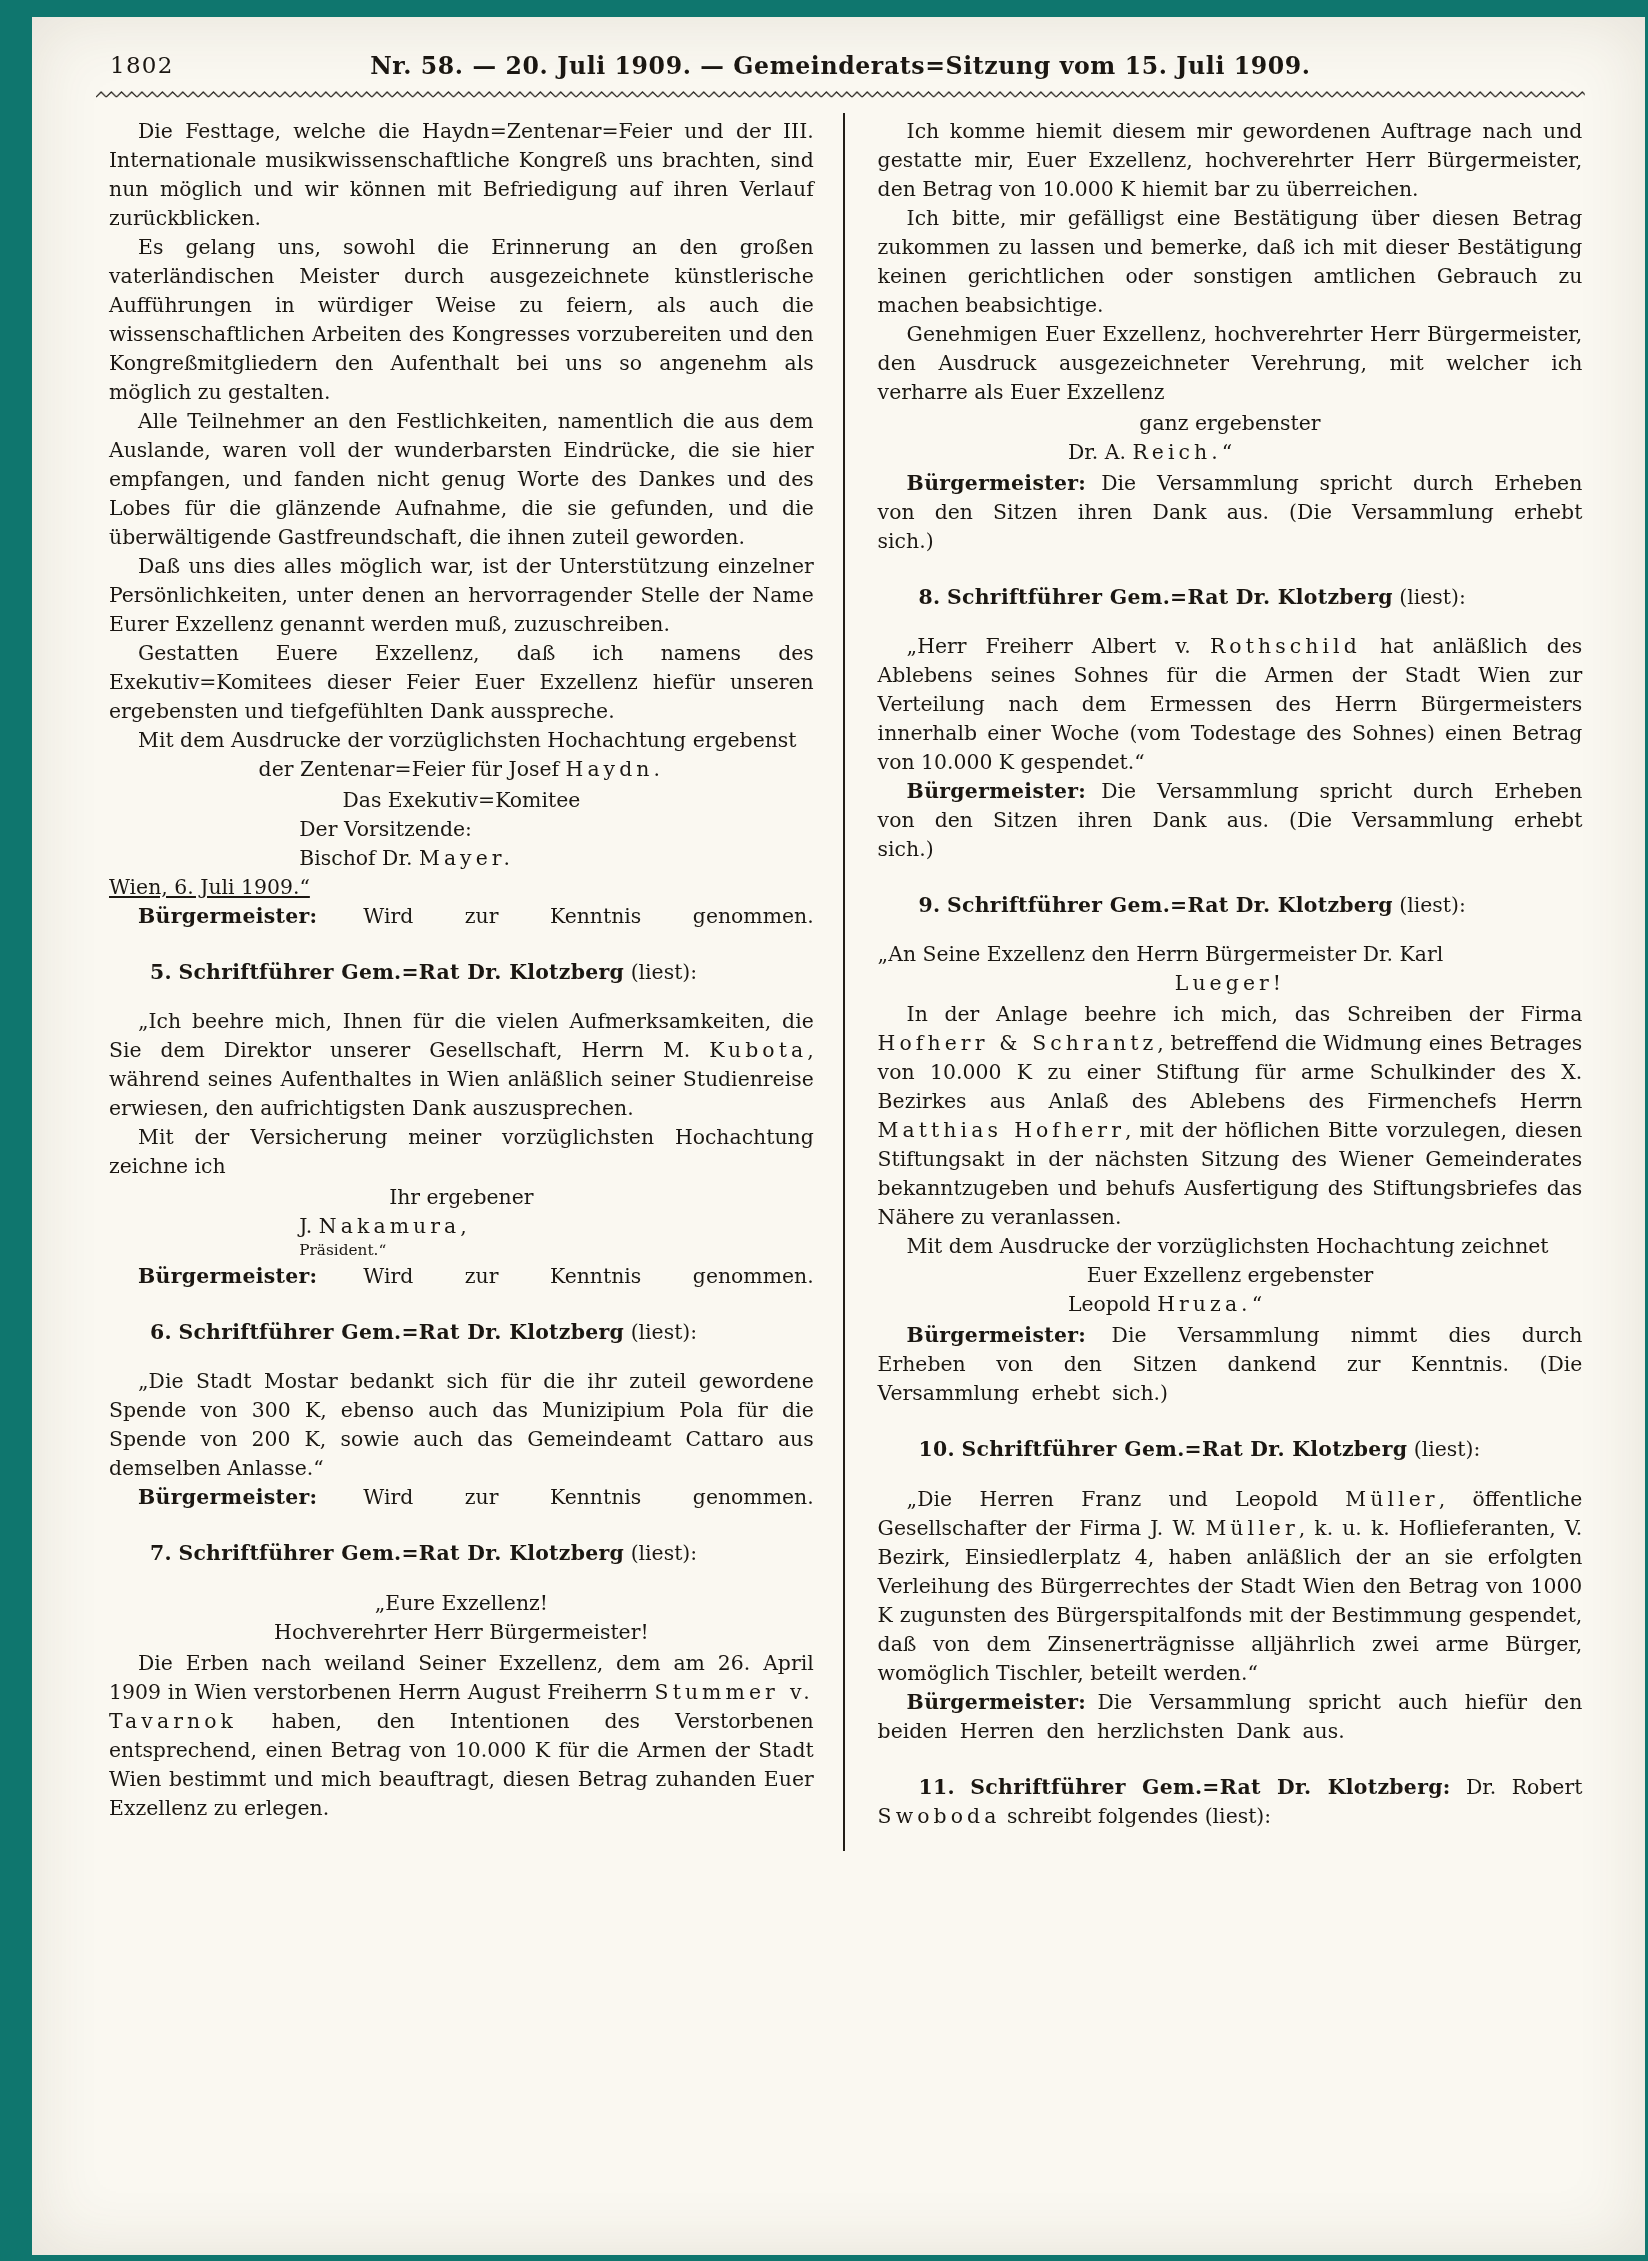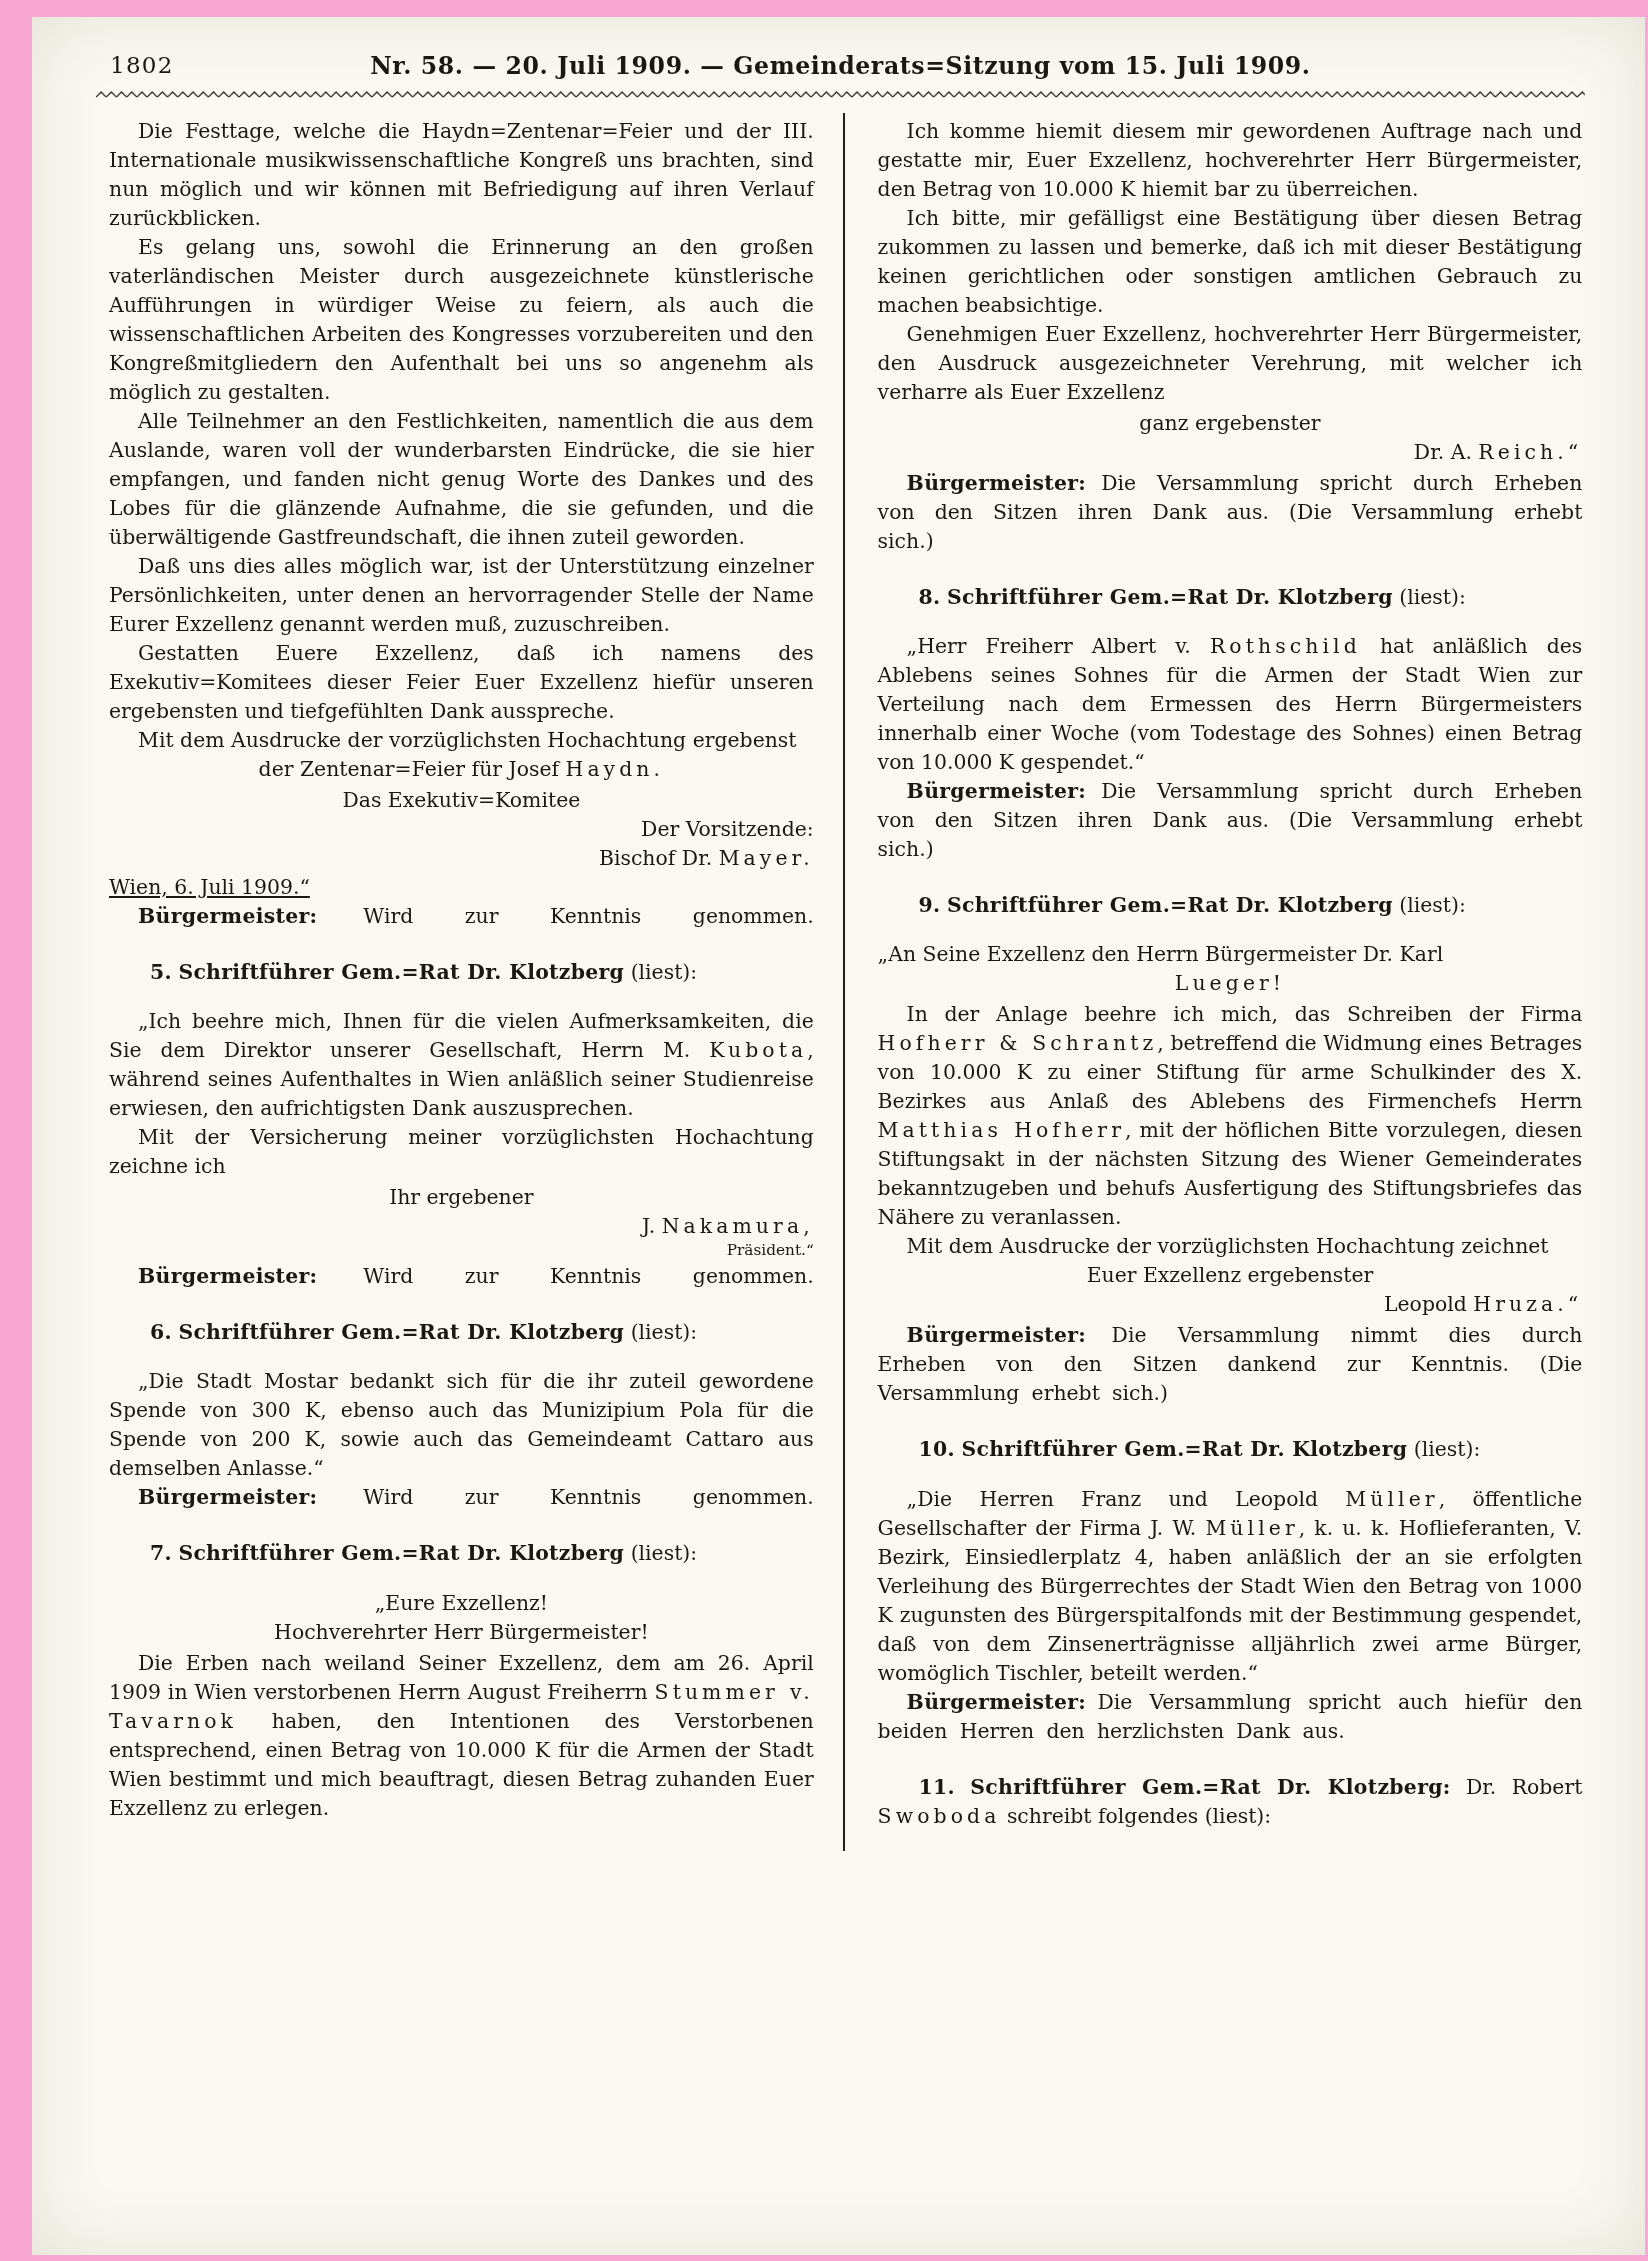--- a/index.html
+++ b/index.html
@@ -1,21 +1,21 @@
 <!DOCTYPE html>
 <html lang="de" style="font-size:10.2px"><head>
 <meta charset="utf-8">
 <style>
   * { box-sizing: border-box; }
   html, body { margin: 0; padding: 0; background: #0a0908; }
   .scan {
     position: relative;
     width: 1648px;
     height: 2261px;
-    background: #f9a8d4;
+    background: #0f766e;
     font-family: "DejaVu Serif", "Liberation Serif", serif;
     color: #1b1712;
     overflow: hidden;
   }
   .paper {
     position: absolute;
     left: 32px; top: 16.6px; right: 3.2px; bottom: 5.7px;
     background: #faf8f1;
     box-shadow: inset 0 0 70px rgba(70,58,36,0.12);
     padding: 23px 37px 25.5px 41px;
@@ -39,21 +39,21 @@
     text-align: justify;
     hyphens: auto;
   }
   .col-left  { padding: 3.8px 29px 0 36px; }
   .col-right { padding: 3.8px 25.5px 0 33px; }
   .divider { width: 1.9px; background: #221e18; }
   p { margin: 0; }
   .pp { text-indent: 29px; }
   .p0 { text-indent: 0; }
   .pc { text-align: center; text-indent: 0; }
-  .pr { text-align: right; text-indent: 0; padding-left: 27%; }
+  .pr { text-align: left; text-indent: 0; padding-left: 27%; }
   .dateline { text-indent: 0; text-align: left; text-decoration: underline; }
   .reply { text-indent: 29px; }
   .reply .txt { word-spacing: 0.28em; }
   .reply.fullline { text-align-last: justify; }
   .spk { font-weight: bold; letter-spacing: 0.3px; }
   .item { margin: 27px 0 20.4px 0; text-indent: 41px; }
   .item b { letter-spacing: 0.3px; }
   .sperr { letter-spacing: 0.20em; }
   .small { font-size: 15.3px; line-height: 19px; }
   .sigtop { margin-top: 2px; }

